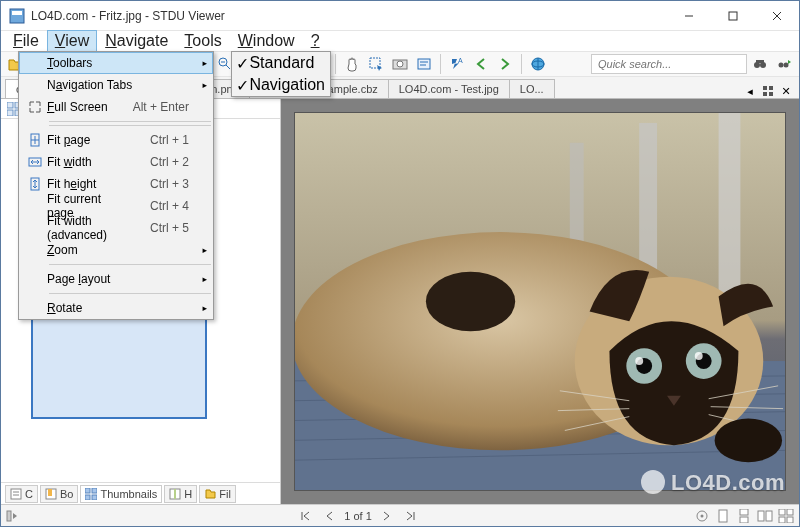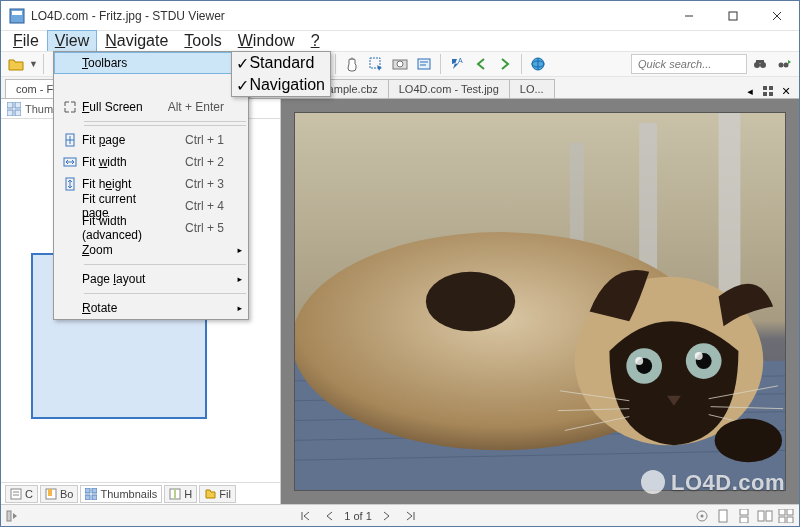--- a/index.html
+++ b/index.html
@@ -20,21 +20,21 @@
 .menubar .menuitem.open { background: #cde6f7; border: 1px solid #7ab5e0; padding: 1px 7px; }
 .menubar .menuitem u { text-decoration: underline; }
 
 
 .toolbar { height: 26px; display: flex; align-items: center; padding: 0 4px; background: #f8f8f8; border-top: 1px solid #e5e5e5; border-bottom: 1px solid #e5e5e5; gap: 2px; position: relative; }
 .toolbar .tbtn { width: 22px; height: 22px; display: flex; align-items: center; justify-content: center; }
 .toolbar .sep { width: 1px; height: 20px; background: #ccc; margin: 0 3px; }
 .toolbar .pagebox { width: 40px; height: 19px; border: 1px solid #a0a0a0; font-size: 11px; background: #fff; }
 .toolbar .zoomsel { height: 20px; font-size: 11px; border: 1px solid #a0a0a0; background: #fff; padding: 0 4px 0 6px; display: flex; align-items: center; gap: 6px; }
 .toolbar .spacer { flex: 1; }
-.toolbar .search { width: 116px; height: 20px; border: 1px solid #ccc; font-size: 11px; font-style: italic; color: #888; padding: 0 6px; background: #fff; }
+.toolbar .search { width: 156px; height: 20px; border: 1px solid #ccc; font-size: 11px; font-style: italic; color: #888; padding: 0 6px; background: #fff; }
 
 
 .tabstrip { height: 22px; display: flex; align-items: end; padding: 0 4px; background: #f4f4f4; border-bottom: 1px solid #bcbcbc; gap: 0; font-size: 11px; overflow: hidden; }
 .tab { padding: 3px 10px; border: 1px solid #bcbcbc; border-bottom: none; background: #f0f0f0; margin-right: -1px; white-space: nowrap; color: #444; }
 .tab.active { background: #fff; position: relative; z-index: 2; }
 .tabstrip .tabend { margin-left: auto; display: flex; align-items: center; gap: 4px; padding-right: 2px; }
 .tabstrip .xbtn { width: 14px; height: 14px; font-size: 11px; display: flex; align-items: center; justify-content: center; }
 
 
 .content { flex: 1; display: flex; overflow: hidden; background: #fff; }
@@ -446,28 +446,29 @@
           <svg width="16" height="14">
             <rect x="1" y="0" width="6" height="6" fill="#fff" stroke="#888"></rect>
             <rect x="9" y="0" width="6" height="6" fill="#fff" stroke="#888"></rect>
             <rect x="1" y="8" width="6" height="6" fill="#fff" stroke="#888"></rect>
             <rect x="9" y="8" width="6" height="6" fill="#fff" stroke="#888"></rect>
           </svg>
         </span>
     </div>
   </div>
 
-  <div class="menu" style="left:52px; top:50px; width:196px;">
+  <div class="menu" style="left:17px; top:50px; width:196px;">
     <div class="row hl">
       <span class="iconcol"></span>
         <span class="label"><span class="ul">T</span>oolbars</span>
         <span class="arrow">▸</span>
     </div>
     <div class="row">
       <span class="iconcol"></span>
+        <span class="label">N<span class="ul">a</span>vigation Tabs</span>
         <span class="arrow">▸</span>
     </div>
     <div class="row">
       <span class="iconcol">
           <svg width="14" height="14">
             <path d="M2 2h4M2 2v4M12 2h-4M12 2v4M2 12h4M2 12v-4M12 12h-4M12 12v-4" stroke="#555" fill="none"></path>
           </svg>
         </span>
       <span class="label"><span class="ul">F</span>ull Screen</span>
         <span class="accel">Alt + Enter</span>

